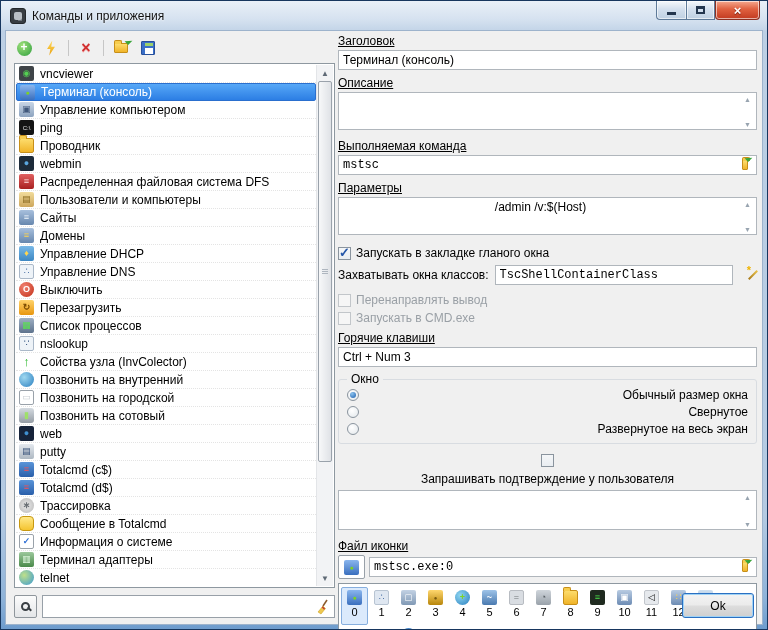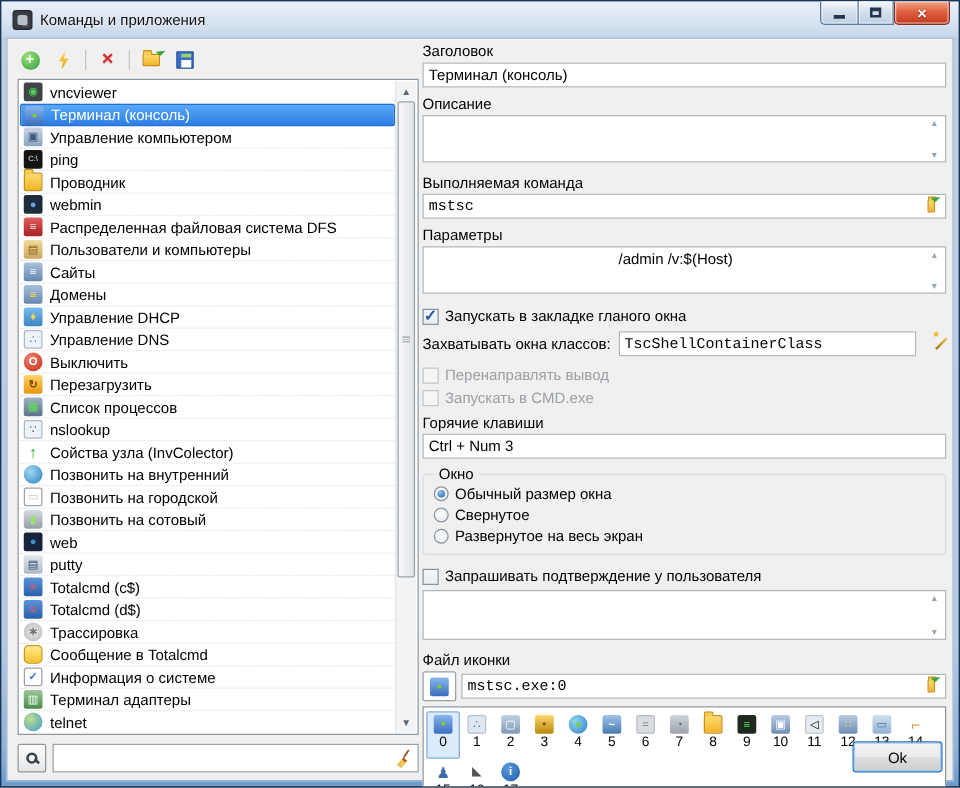--- a/index.html
+++ b/index.html
@@ -51,41 +51,41 @@
   .sthumb::after{content:"";position:absolute;left:3px;right:3px;top:50%;height:5px;margin-top:-3px;background:repeating-linear-gradient(180deg,#aeb6bf 0,#aeb6bf 1px,transparent 1px,transparent 2px);}
   
   .searchrow{position:absolute;left:8px;bottom:6px;width:321px;height:23px;display:flex;gap:5px;align-items:center;}
   .magbtn{width:23px;height:23px;border:1px solid #8f969c;border-radius:2px;background:linear-gradient(180deg,#fcfcfc,#e4e6e8);display:flex;align-items:center;justify-content:center;cursor:pointer;}
   .i-mag{width:9px;height:9px;border:2px solid #3a3f44;border-radius:50%;position:relative;}
   .i-mag::after{content:"";position:absolute;width:5px;height:2px;background:#3a3f44;right:-4px;bottom:-1px;transform:rotate(45deg);}
   .sfield{flex:1;height:23px;border:1px solid #98a0a8;background:#fff;display:flex;align-items:center;padding:0 3px;}
   .sfield input{border:none;outline:none;flex:1;height:18px;font:12px "Liberation Sans",sans-serif;min-width:0;}
   
   .rightcol{position:absolute;left:332px;top:3px;width:419px;}
-  .lbl{margin:6px 0 2px;display:block;}
+  .lbl{margin:6px 0 2px;display:block;text-decoration:underline;}
   .lbl.first{margin-top:0;}
   .txt{width:100%;height:20px;border:1px solid #b0b6bc;background:#fff;padding:0 4px;font:12px "Liberation Sans",sans-serif;}
   .field{position:relative;}
   .field .txt{padding-right:24px;font-family:Liberation Mono, monospace;}
   .txta{width:100%;height:38px;resize:none;border:1px solid #b0b6bc;background:#fff;padding:2px 18px 2px 4px;font:12px "Liberation Sans",sans-serif;overflow:hidden;text-align:center;}
   .mini-scroll{position:absolute;right:4px;top:4px;bottom:5px;width:11px;display:flex;flex-direction:column;justify-content:space-between;align-items:center;font-size:7px;color:#98a4b0;pointer-events:auto;}
   .fbtn{position:absolute;right:3px;top:50%;margin-top:-8px;width:18px;height:16px;display:flex;align-items:center;justify-content:center;cursor:pointer;background:transparent;border:none;}
   .check{display:flex;align-items:center;gap:5px;margin-top:8px;cursor:pointer;}
   .cb{width:13px;height:13px;border:1px solid #8a949e;background:linear-gradient(180deg,#f4f6f8,#e9edf1);position:relative;flex:none;}
   .check.on .cb::after{content:"✓";color:#2456a8;font-weight:bold;font-size:13px;position:absolute;left:0px;top:-3px;}
   .check.dis{color:#9aa0a6;text-align:right;}
   .check.dis .cb{border-color:#c2c6ca;background:#f6f6f6;}
   .classrow{display:flex;align-items:center;gap:6px;margin-top:5px;}
   .classrow .field{flex:1;}
   .i-wand{width:16px;height:16px;position:relative;}
   .i-wand::before{content:"";position:absolute;left:7px;top:2px;width:2px;height:12px;background:linear-gradient(180deg,#e8c14a,#a87a1a);transform:rotate(45deg);}
   .i-wand::after{content:"*";position:absolute;right:0px;top:-3px;color:#f0b400;font-weight:bold;font-size:11px;}
   .grp{border:1px solid #d8dce1;border-radius:3px;margin-top:12px;padding:6px 8px 6px;position:relative;}
   .grp-label{position:absolute;top:-8px;left:8px;background:#f0f0f0;padding:0 4px;text-align:center;}
-  .radio{display:flex;align-items:center;gap:5px;height:17px;cursor:pointer;}
+  .radio{display:flex;align-items:center;gap:22px;height:17px;cursor:pointer;justify-content:space-between;}
   .rdot{width:12px;height:12px;border-radius:50%;border:1px solid #8a949e;background:radial-gradient(circle at 40% 35%,#fff,#e2e7eb);position:relative;flex:none;}
   .radio.on .rdot::after{content:"";position:absolute;left:2px;top:2px;width:6px;height:6px;border-radius:50%;background:radial-gradient(circle at 35% 30%,#8ac2ee,#1f5fae);}
   .ifrow{display:flex;gap:4px;margin-top:2px;align-items:center;}
   .ibtn{width:27px;height:24px;border:1px solid #98a0a8;background:#fff;border-radius:2px;display:flex;align-items:center;justify-content:center;cursor:pointer;}
   .ifrow .field{flex:1;}
   .iconsbox{margin-top:4px;background:#fff;border:1px solid #8e98a0;height:88px;padding:3px 2px;display:flex;flex-wrap:wrap;align-content:flex-start;}
   .gcell{width:27px;height:38px;display:flex;flex-direction:column;align-items:center;justify-content:flex-start;gap:2px;padding-top:2px;border:1px solid transparent;cursor:pointer;}
   .gcell.sel{background:#dbeafc;border:1px solid #86aede;border-radius:2px;}
   .gnum{font-size:11px;line-height:11px;}
   .okbtn{position:absolute;right:8px;bottom:6px;width:72px;height:25px;border:1px solid #2a70c2;border-radius:3px;
@@ -344,21 +344,21 @@
               <span class="rdot"></span>
               <span>Свернутое</span>
             </div>
             <div class="radio">
               <span class="rdot"></span>
               <span>Развернутое на весь экран</span>
             </div>
           </div>
       </div>
 
-      <div class="check" style="margin-top:10px;">
+      <div class="check" style="margin-top:10px;flex-direction:column;">
         <span class="cb"></span>
         <span>Запрашивать подтверждение у пользователя</span>
       </div>
       <div class="field" style="margin-top:4px;">
         <textarea class="txta" style="height: 40px;"></textarea>
         <span class="mini-scroll">
             <span>▲</span>
             <span>▼</span>
           </span>
       </div>

